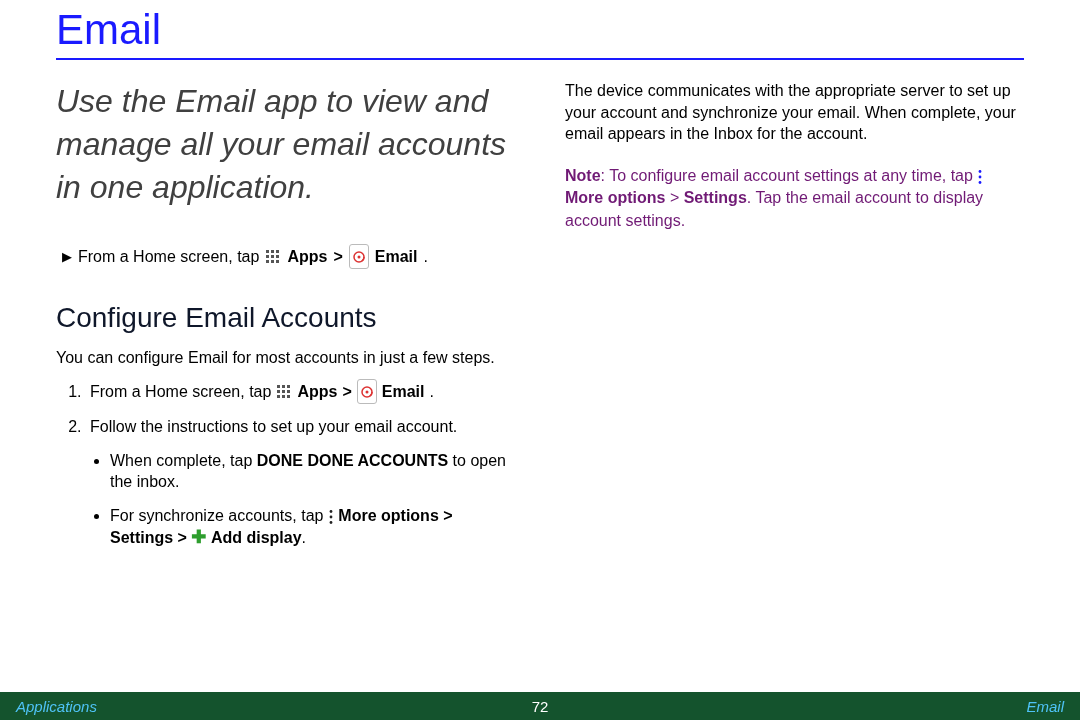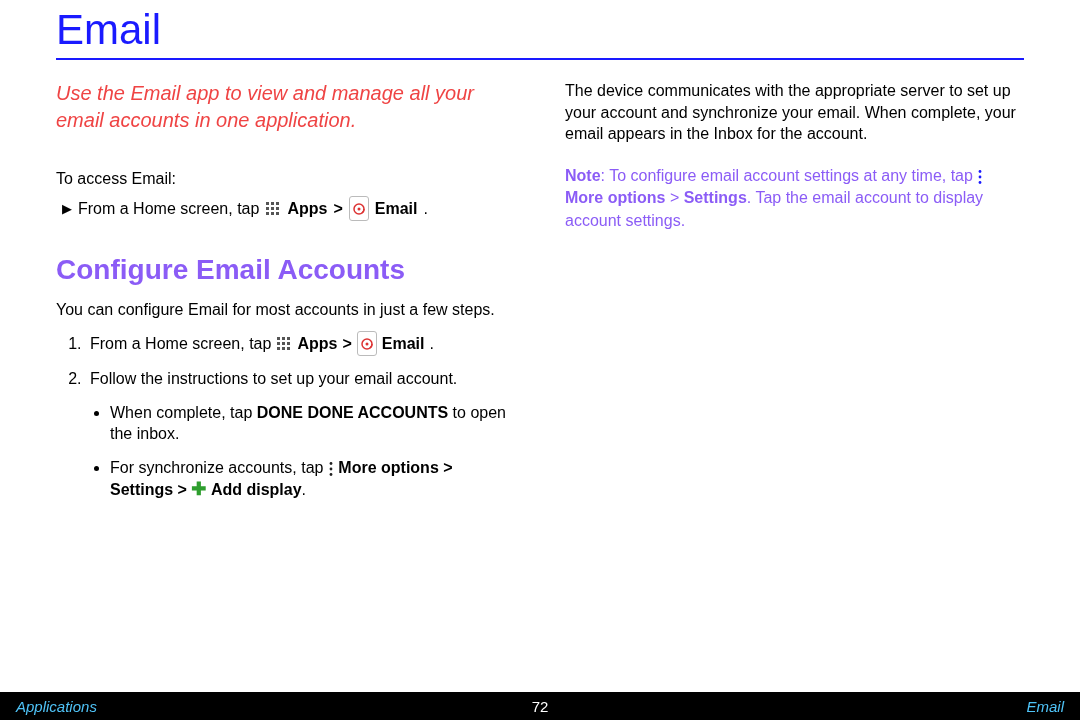--- a/index.html
+++ b/index.html
@@ -1,55 +1,54 @@
 <!DOCTYPE html>
 <html><head>
 <meta charset="utf-8">
 <style>
   * { box-sizing: border-box; margin: 0; padding: 0; }
   html, body { width: 1080px; height: 720px; font-family: Arial, Helvetica, sans-serif; color: #000; background: #fff; }
   .page { position: relative; width: 1080px; height: 720px; padding: 0 56px; }
   .title { color: #1a1aff; font-size: 42px; font-weight: 400; padding-top: 6px; padding-bottom: 4px; border-bottom: 2px solid #1a1aff; margin-bottom: 20px; }
   .columns { display: flex; gap: 50px; }
   .col { flex: 1; font-size: 16px; line-height: 1.35; }
-  .intro { color: #ef4444; font-style: italic; font-size: 20px; line-height: 1.35; margin-bottom: 34px; font-weight: 400; }
+  .intro { color: #404040; font-style: italic; font-size: 32px; line-height: 1.35; margin-bottom: 34px; font-weight: 400; }
   .lead { margin-bottom: 6px; }
   .bullet-row { display: flex; align-items: center; gap: 6px; padding-left: 6px; margin-bottom: 30px; flex-wrap: wrap; }
   .tri { display:inline-block; font-size: 13px; }
   .bold { font-weight: 700; }
-  .h2 { color: #8b5cf6; font-size: 28px; font-weight: 700; margin-bottom: 10px; }
+  .h2 { color: #0f172a; font-size: 28px; font-weight: 400; margin-bottom: 10px; }
   .para { margin-bottom: 10px; }
   ol.steps { list-style: decimal; padding-left: 30px; }
   ol.steps > li { padding-left: 4px; margin-bottom: 12px; }
   .li-flex { display: flex; align-items: center; gap: 5px; flex-wrap: wrap; }
   ul.sub { list-style: disc; padding-left: 20px; margin-top: 12px; }
   ul.sub > li { margin-bottom: 12px; }
-  .note-block { color: #8b5cf6; margin-top: 20px; line-height: 1.4; }
+  .note-block { color: #701a75; margin-top: 20px; line-height: 1.4; }
   .note-block .bold { font-weight: 700; }
-  .footer { position: absolute; left: 0; bottom: 0; width: 100%; height: 28px; background: #000000; display: flex; align-items: center; justify-content: space-between; padding: 0 16px; font-style: italic; color: #4fc3f7; font-size: 15px; }
+  .footer { position: absolute; left: 0; bottom: 0; width: 100%; height: 28px; background: #14532d; display: flex; align-items: center; justify-content: space-between; padding: 0 16px; font-style: italic; color: #4fc3f7; font-size: 15px; }
   .footer .center { color: #fff; font-style: normal; position: absolute; left: 50%; transform: translateX(-50%); }
   svg { display: inline-block; vertical-align: middle; }
   .apps-icon rect { fill: #555; }
   .email-icon { border: 1px solid #bbb; border-radius: 3px; background: #fff; padding: 1px 2px; }
   .plus { color: #2e9e2e; font-weight: 700; font-size: 18px; line-height: 0; }
   .mo-icon-dark circle { fill: #222; }
   .mo-icon-blue circle { fill: #1a1aff; }
 </style>
 </head>
 <body>
 
 <div class="page">
   <h1 class="title">Email</h1>
 
   <div class="columns">
 
     <div class="col">
       <p class="intro">Use the Email app to view and manage all your email accounts in one application.</p>
 
-      <p class="lead">To access Email:</p>
       <div class="bullet-row">
         <span class="tri">▶</span>
         <span>From a Home screen, tap</span>
         <span>
           <svg class="apps-icon" width="16" height="16" viewBox="0 0 16 16">
             <rect x="1" y="1" width="3" height="3"></rect>
               <rect x="6" y="1" width="3" height="3"></rect>
               <rect x="11" y="1" width="3" height="3"></rect>
             <rect x="1" y="6" width="3" height="3"></rect>
               <rect x="6" y="6" width="3" height="3"></rect>

